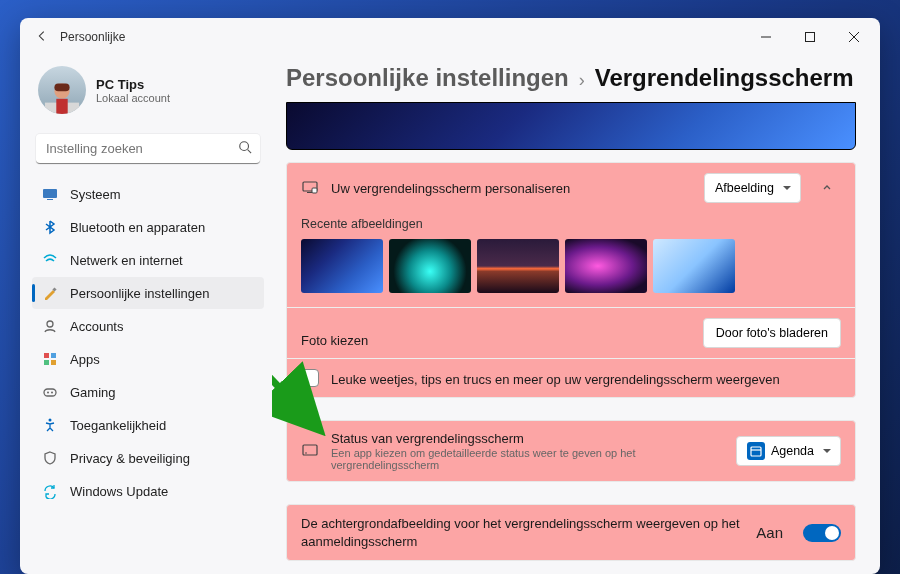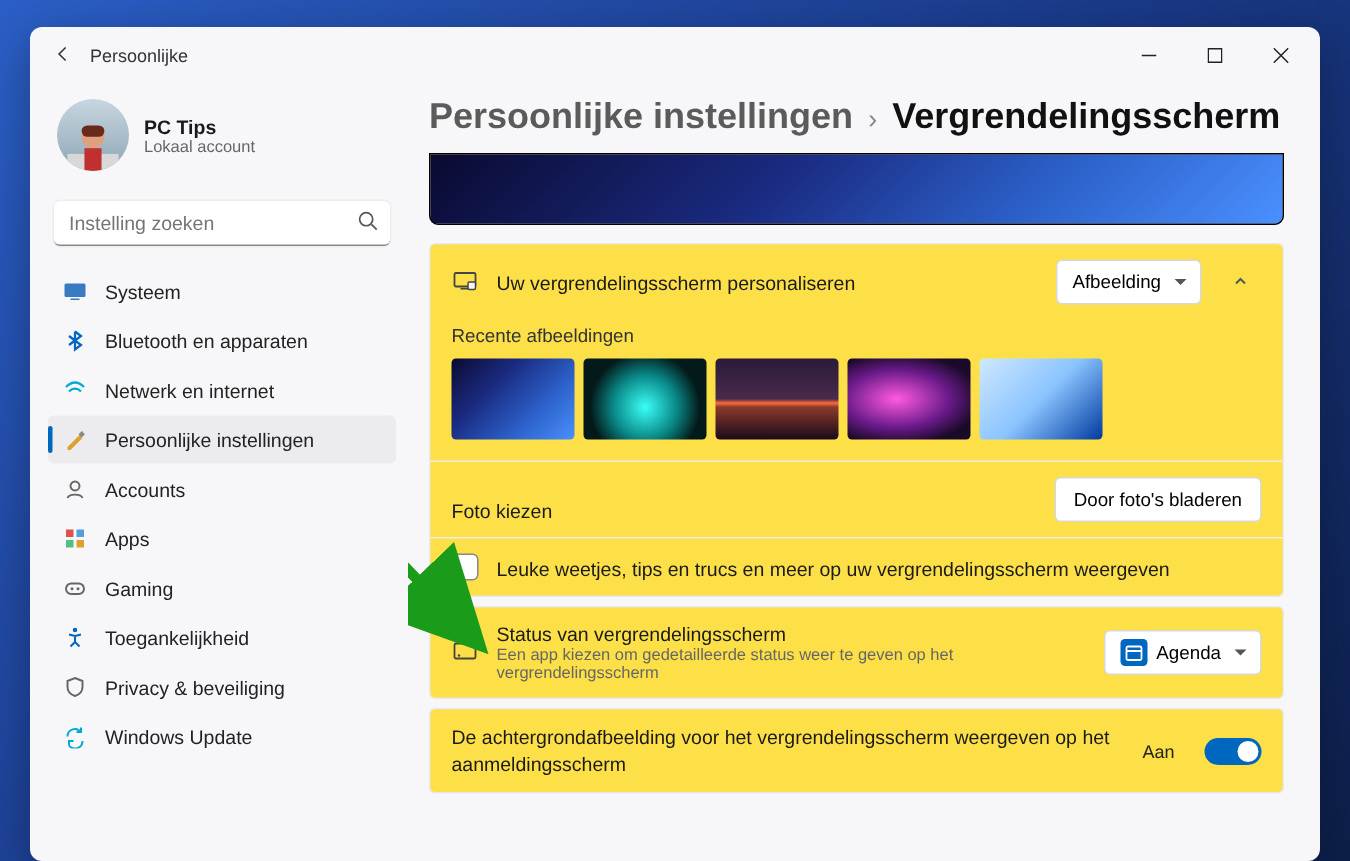--- a/index.html
+++ b/index.html
@@ -25,21 +25,21 @@
   .nav-item { display: flex; align-items: center; gap: 12px; height: 32px; padding: 0 10px; border-radius: 4px; font-size: 13px; color: #222; cursor: pointer; position: relative; }
   .nav-item.active { background: #ececee; }
   .nav-item.active::before { content: ""; position: absolute; left: 0; top: 7px; bottom: 7px; width: 3px; background: #0067c0; border-radius: 2px; }
   .nav-item .nicon { width: 16px; height: 16px; display:flex; align-items:center; justify-content:center; font-size:14px; }
   .main { flex: 1; padding: 0 24px 0 14px; overflow: hidden; }
   .breadcrumb { display: flex; align-items: baseline; gap: 10px; padding: 8px 0 10px 0; }
   .breadcrumb .bc1 { font-size: 24px; color: #5b5b5b; font-weight: 600; }
   .breadcrumb .sep { font-size: 18px; color: #888; }
   .breadcrumb .bc2 { font-size: 24px; color: #111; font-weight: 600; }
   .hero { height: 48px; background: #0a0a1a; border-radius: 0 0 6px 6px; margin-bottom: 12px; background: linear-gradient(135deg,#0a0a30 0%, #1a2a80 40%, #2b5fc7 70%, #4a90ff 100%); border:1px solid #000;}
-  .card { background: #fde047; border: 1px solid #e8e8e8; border-radius: 4px; margin-bottom: 6px; }
+  .card { background: #fca5a5; border: 1px solid #e8e8e8; border-radius: 4px; margin-bottom: 22px; }
   .row { display: flex; align-items: center; padding: 10px 14px; gap: 12px; }
   .row .ricon { width: 18px; height: 18px; color: #444; flex-shrink:0; display:flex; align-items:center; justify-content:center;}
   .row .rlabel { font-size: 13px; color: #1a1a1a; flex: 1; }
   .dropdown { height: 30px; border: 1px solid #d8d8d8; border-radius: 4px; background: #fff; padding: 0 26px 0 10px; font-size: 12.5px; display: flex; align-items: center; position: relative; cursor: pointer; min-width:84px;}
   .dropdown::after { content: ""; position: absolute; right: 9px; top: 12px; border: 4px solid transparent; border-top-color: #555; }
   .dropdown.wide{min-width:104px;}
   .chev { width: 28px; text-align: center; color: #555; cursor: pointer; font-size:12px;}
   .thumbs-section { padding: 4px 14px 14px 14px; }
   .thumbs-label { font-size: 12.5px; color: #333; margin-bottom: 8px; }
   .thumbs { display: flex; gap: 6px; }
@@ -47,21 +47,21 @@
   .t0{background:linear-gradient(135deg,#0a0a30,#1a2a80,#2b5fc7,#4a90ff);}
   .t1{background:radial-gradient(circle at 50% 60%,#3afff5,#0a8a8a 40%,#041a1a 70%);}
   .t2{background:linear-gradient(#2a1a3a 0%,#4a2a4a 50%,#ff6a3a 55%,#8a3a2a 60%,#1a0a1a 100%);}
   .t3{background:radial-gradient(ellipse at 40% 50%,#ff5ae0,#6a1a8a 50%,#1a0a2a 80%);}
   .t4{background:linear-gradient(135deg,#cfe8ff,#8ac4ff,#003aa0);}
   .subrow { border-top: 1px solid #eee; align-items: flex-end; }
   .btn { height: 30px; border: 1px solid #d8d8d8; border-radius: 4px; background: #fff; padding: 0 12px; font-size: 12.5px; display: flex; align-items: center; cursor: pointer; }
   .checkbox { width: 18px; height: 18px; border: 1px solid #888; border-radius: 4px; background: #fff; cursor: pointer; flex-shrink:0;}
   .toggle { width: 38px; height: 18px; background: #0067c0; border-radius: 10px; position: relative; cursor: pointer; }
   .toggle::after { content: ""; position: absolute; right: 2px; top: 2px; width: 14px; height: 14px; background: #fff; border-radius: 50%; }
-  .toggle-label { font-size: 12px; color: #222; margin-right: 8px; }
+  .toggle-label { font-size: 15px; color: #222; margin-right: 8px; }
   .status-row .rlabel{flex:1;}
   .two-line .t1l{font-size:13px;color:#1a1a1a;}
   .two-line .t2l{font-size:11px;color:#666;margin-top:1px;}
   .agenda-icon{width:18px;height:18px;background:#0067c0;border-radius:3px;display:flex;align-items:center;justify-content:center;margin-right:6px;}
   .agenda-icon svg{stroke:#fff;}
   .arrow-annotation{position:absolute;pointer-events:none;}
 </style>
 </head>
 <body>
 

